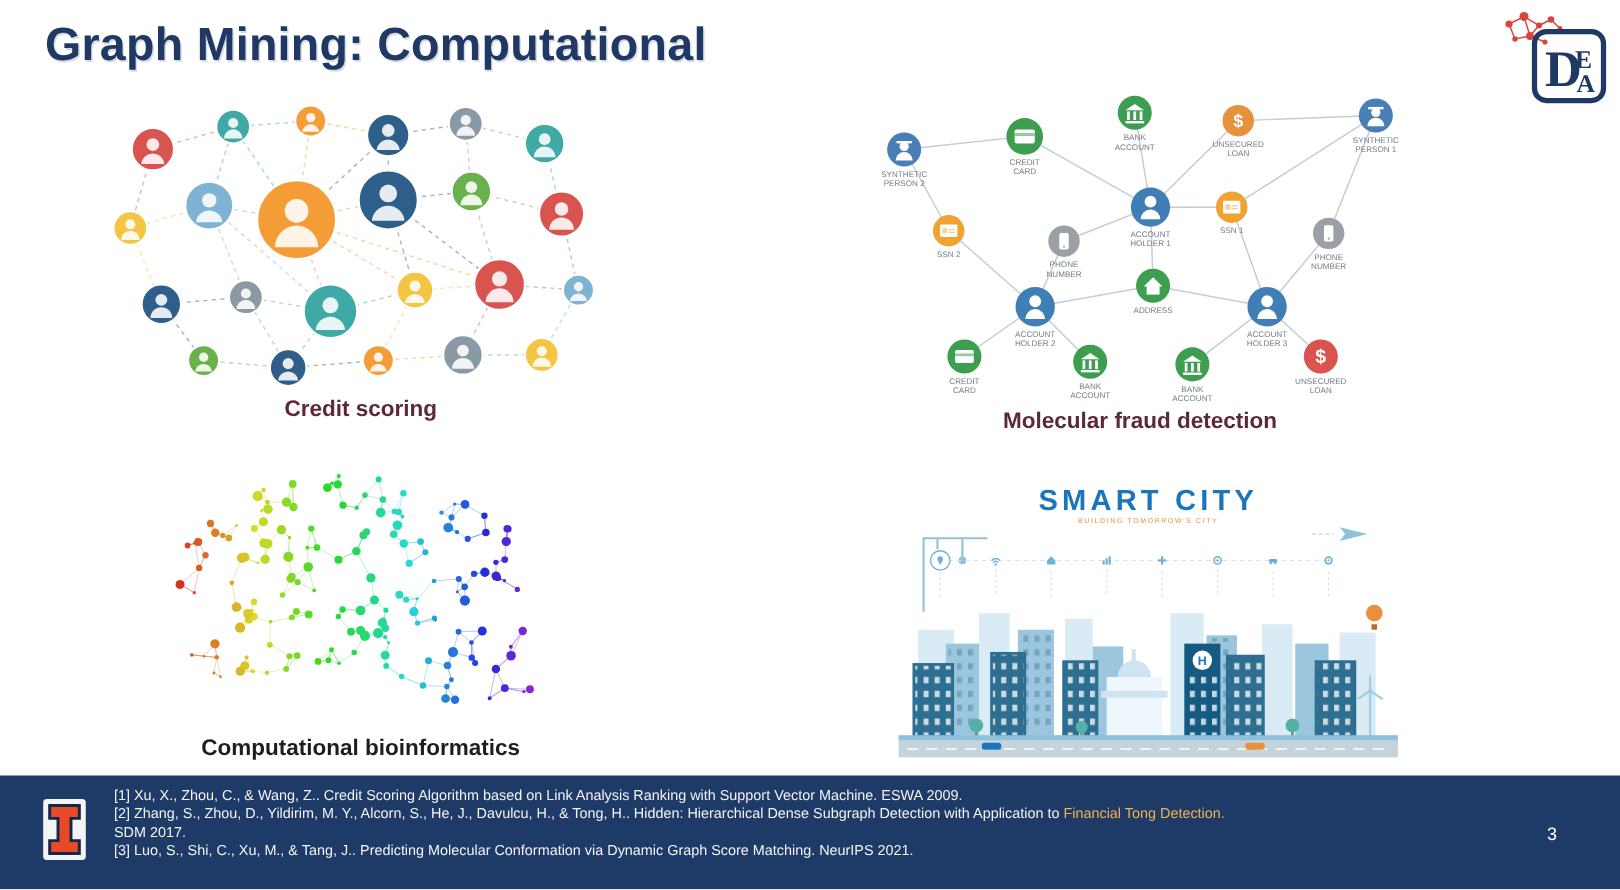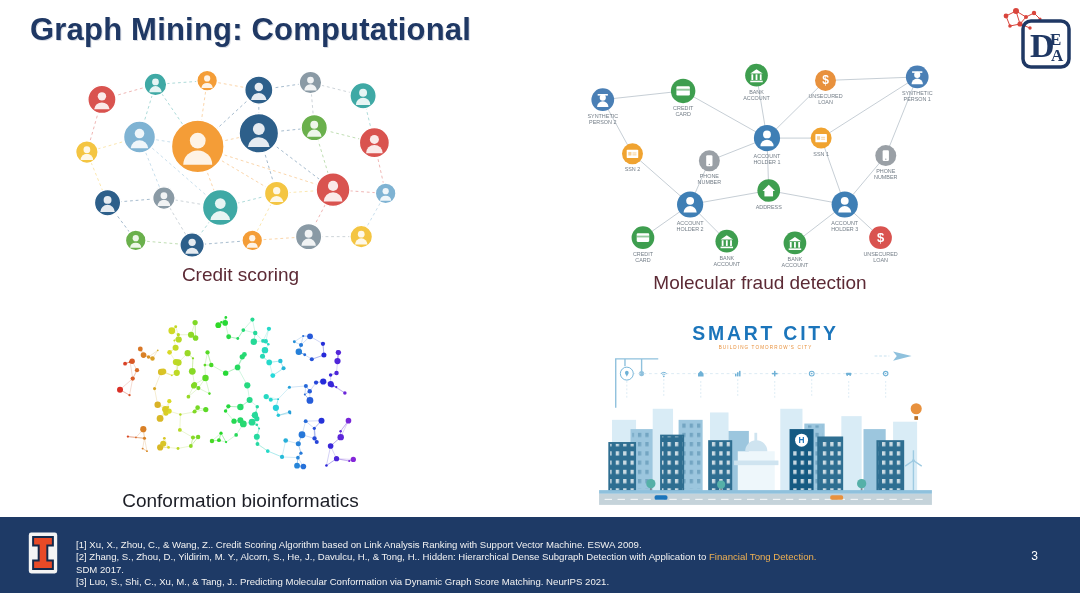--- a/index.html
+++ b/index.html
@@ -4,35 +4,35 @@
 <style>
   *{margin:0;padding:0;box-sizing:border-box}
   html,body{width:1080px;height:593px;background:#ffffff;}
   .slide{position:relative;width:1080px;height:593px;background:#fff;overflow:hidden;
          font-family:"Liberation Sans",sans-serif;}
   .slide-title{position:absolute;left:30px;top:12px;font-size:31px;font-weight:bold;
          color:#1f3864;letter-spacing:.2px;text-shadow:1px 1px 0 rgba(31,56,100,.18);}
   .logo{position:absolute;top:4px;right:6px;width:78px;height:68px;}
   figure{position:absolute;margin:0;text-align:center;}
   figure svg{display:block;margin:0 auto;}
-  figcaption{font-weight:normal;font-size:19px;margin-top:2px;}
+  figcaption{font-weight:bold;font-size:15px;margin-top:2px;}
   .cap-warm{color:#5c2a35;}
   .cap-dark{color:#1c1e26;}
   #fig-credit{left:38px;top:60px;width:405px;}
   #fig-credit svg{width:405px;height:202px;}
   #fig-fraud{left:545px;top:56px;width:430px;}
   #fig-fraud svg{width:430px;height:214px;}
   #fig-brain{left:58px;top:294px;width:365px;}
   #fig-brain svg{width:365px;height:194px;}
   #fig-city{left:578px;top:292px;width:375px;margin-top:28px;}
   #fig-city svg{width:375px;height:196px;}
   .footer{position:absolute;left:0;bottom:0;width:1080px;height:76px;background:#1e3a66;
           display:flex;align-items:flex-start;}
   .uiuc{width:30px;height:42px;margin:15px 18px 0 28px;flex:none;}
-  .refs{width:880px;flex:none;padding-top:22px;color:#f2f2f2;font-size:9.6px;
+  .refs{width:880px;flex:none;padding-top:8px;color:#f2f2f2;font-size:9.6px;
         line-height:12.4px;text-align:left;}
   .refs p{white-space:pre-line;}
   .hl{color:#f0b153;}
   .page-num{margin-left:auto;padding:32px 42px 0 0;color:#fff;font-size:12px;}
 </style>
 </head>
 <body>
 
 <div class="slide">
 
@@ -886,21 +886,21 @@
         <circle cx="90.9" cy="70.7" r="3.4" fill="hsl(70,70%,50%)"></circle>
         <circle cx="91.3" cy="46.9" r="3.2" fill="hsl(71,70%,50%)"></circle>
         <circle cx="47.2" cy="147.9" r="0.9" fill="hsl(22,70%,50%)"></circle>
         <circle cx="255.6" cy="60.3" r="2.5" fill="hsl(255,70%,50%)"></circle>
         <circle cx="172.5" cy="154.6" r="2.0" fill="hsl(162,70%,50%)"></circle>
         <circle cx="217.4" cy="52.5" r="2.1" fill="hsl(212,70%,50%)"></circle>
         <circle cx="75.3" cy="154.4" r="3.1" fill="hsl(53,70%,50%)"></circle>
         <circle cx="214.6" cy="154.3" r="2.6" fill="hsl(209,70%,50%)"></circle>
         <circle cx="80.8" cy="158.2" r="1.4" fill="hsl(59,70%,50%)"></circle>
       </svg>
-    <figcaption class="cap-dark">Conformation bioinformatics</figcaption>
+    <figcaption class="cap-dark">Computational bioinformatics</figcaption>
   </figure>
 
   <figure id="fig-city">
     <svg id="city-svg" viewBox="0 0 360 212" preserveAspectRatio="xMidYMid meet">
       <defs>
         <pattern id="win" width="8" height="10" patternUnits="userSpaceOnUse">
           <rect x="2" y="2" width="3.6" height="4.6" fill="rgba(255,255,255,0.75)"></rect>
         </pattern>
         <pattern id="winD" width="8" height="10" patternUnits="userSpaceOnUse">
           <rect x="2" y="2" width="3.6" height="4.6" fill="rgba(21,90,130,0.30)"></rect>

